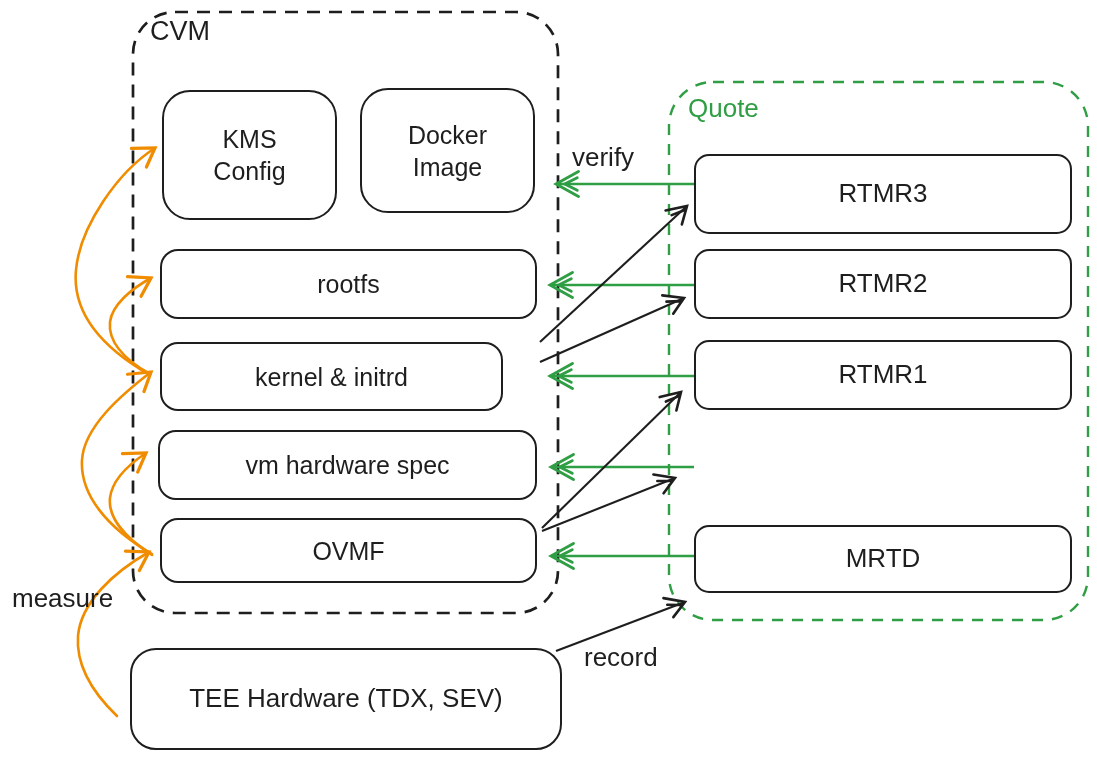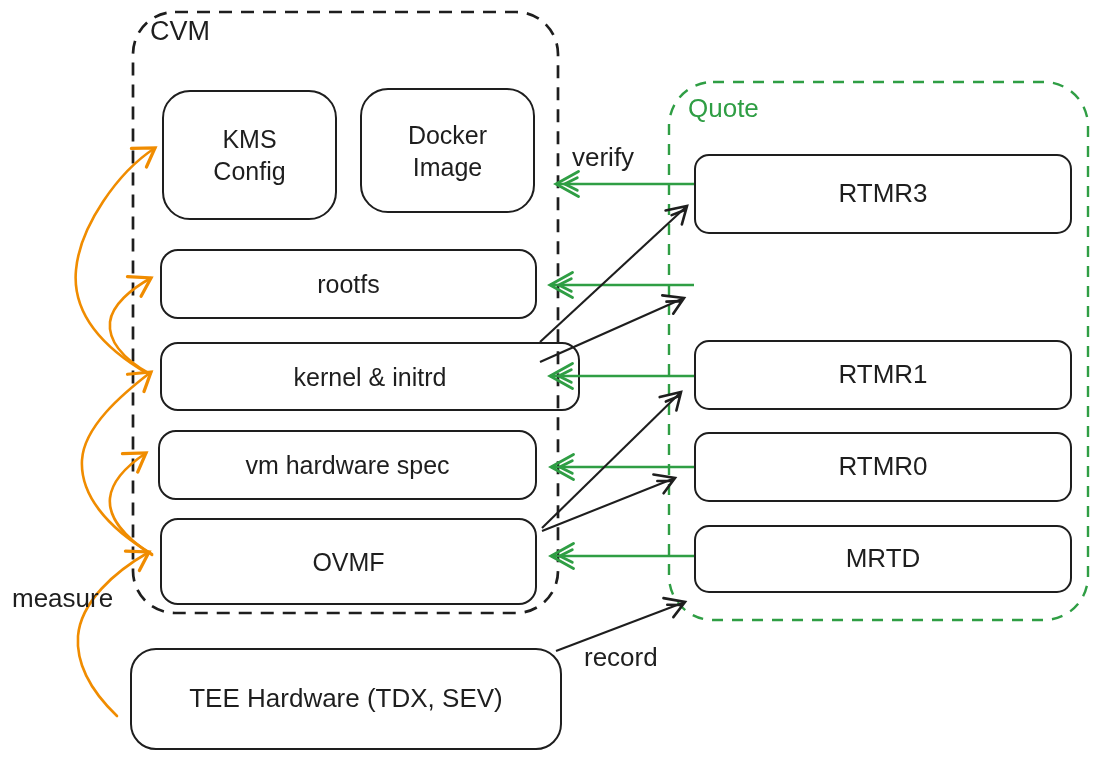--- a/index.html
+++ b/index.html
@@ -34,23 +34,23 @@
   }
   .lbl{
     position:absolute;z-index:3;
     font-size:26px;font-weight:500;color:var(--ink);
     white-space:nowrap;
   }
   
   #box-kms{left:162px;top:90px;width:175px;height:130px;border-radius:28px;}
   #box-docker{left:360px;top:88px;width:175px;height:125px;border-radius:28px;}
   #box-rootfs{left:160px;top:249px;width:377px;height:70px;border-radius:18px;}
-  #box-kernel{left:160px;top:342px;width:420px;height:69px;border-radius:18px;}
+  #box-kernel{left:160px;top:342px;width:343px;height:69px;border-radius:18px;}
   #box-vmspec{left:158px;top:430px;width:379px;height:70px;border-radius:18px;}
-  #box-ovmf{left:160px;top:518px;width:377px;height:87px;border-radius:18px;}
+  #box-ovmf{left:160px;top:518px;width:377px;height:65px;border-radius:18px;}
   #box-tee{left:130px;top:648px;width:432px;height:102px;border-radius:26px;font-size:26px;}
   
   #box-rtmr3{left:694px;top:154px;width:378px;height:80px;border-radius:15px;font-size:26px;}
   #box-rtmr2{left:694px;top:249px;width:378px;height:70px;border-radius:15px;font-size:26px;}
   #box-rtmr1{left:694px;top:340px;width:378px;height:70px;border-radius:15px;font-size:26px;}
   #box-rtmr0{left:694px;top:432px;width:378px;height:70px;border-radius:15px;font-size:26px;}
   #box-mrtd{left:694px;top:525px;width:378px;height:68px;border-radius:15px;font-size:26px;}
   
   #label-cvm{left:150px;top:16px;font-size:27px;}
   #label-quote{left:688px;top:93px;font-size:26px;color:var(--green);}
@@ -92,25 +92,25 @@
     <span>OVMF</span>
   </div>
 
   <div class="box" id="box-tee">
     <span>TEE Hardware (TDX, SEV)</span>
   </div>
 
   <div class="box" id="box-rtmr3">
     <span>RTMR3</span>
   </div>
+  <div class="box" id="box-rtmr2">
+    <span>RTMR2</span>
+  </div>
   <div class="box" id="box-rtmr1">
     <span>RTMR1</span>
-  </div>
-  <div class="box" id="box-rtmr0">
-    <span>RTMR0</span>
   </div>
   <div class="box" id="box-mrtd">
     <span>MRTD</span>
   </div>
 
   <div class="lbl" id="label-cvm">CVM</div>
   <div class="lbl" id="label-quote">Quote</div>
   <div class="lbl" id="label-measure">measure</div>
   <div class="lbl" id="label-verify">verify</div>
   <div class="lbl" id="label-record">record</div>

